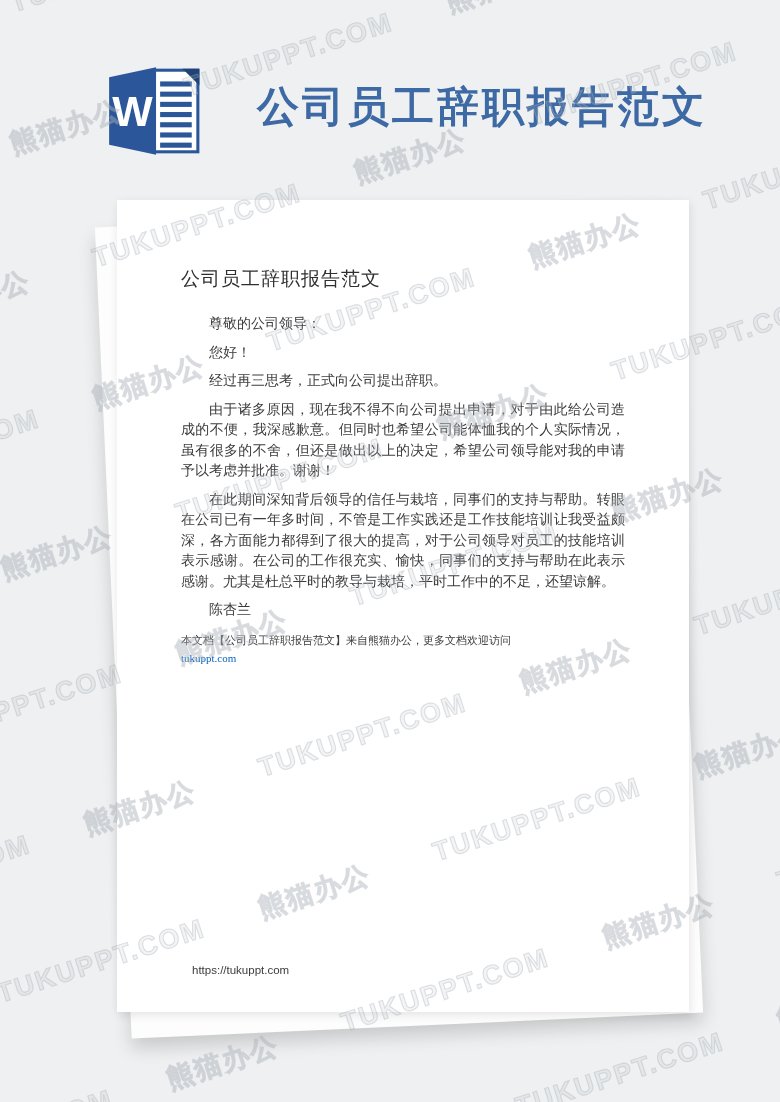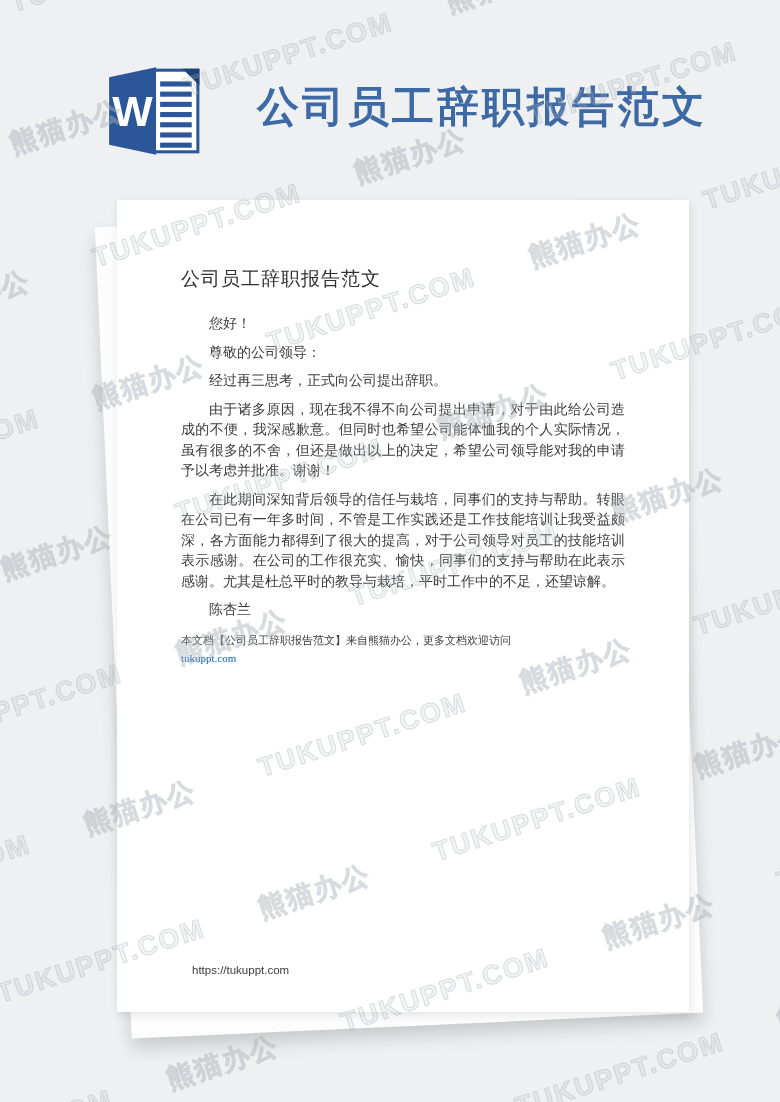--- a/index.html
+++ b/index.html
@@ -140,22 +140,22 @@
     <text x="29" y="65" font-size="42" font-weight="bold" fill="#ffffff" text-anchor="middle" font-family="Liberation Sans, sans-serif">W</text>
   </svg>
   <div class="header-title">公司员工辞职报告范文</div>
 </div>
 
 <div class="page-stack">
   <div class="page-back"></div>
   <div class="page">
     <div class="doc-title">公司员工辞职报告范文</div>
 
+    <p class="doc-para">尊敬的公司领导：</p>
     <p class="doc-para">您好！</p>
-    <p class="doc-para">尊敬的公司领导：</p>
     <p class="doc-para">经过再三思考，正式向公司提出辞职。</p>
     <p class="doc-para">由于诸多原因，现在我不得不向公司提出申请，对于由此给公司造成的不便，我深感歉意。但同时也希望公司能体恤我的个人实际情况，虽有很多的不舍，但还是做出以上的决定，希望公司领导能对我的申请予以考虑并批准。谢谢！</p>
     <p class="doc-para">在此期间深知背后领导的信任与栽培，同事们的支持与帮助。转眼在公司已有一年多时间，不管是工作实践还是工作技能培训让我受益颇深，各方面能力都得到了很大的提高，对于公司领导对员工的技能培训表示感谢。在公司的工作很充实、愉快，同事们的支持与帮助在此表示感谢。尤其是杜总平时的教导与栽培，平时工作中的不足，还望谅解。</p>
     <p class="doc-para">陈杏兰</p>
 
     <div class="doc-note">本文档【公司员工辞职报告范文】来自熊猫办公，更多文档欢迎访问</div>
     <a class="doc-link">tukuppt.com</a>
 
     <div class="page-footer-url">https://tukuppt.com</div>
   </div>

